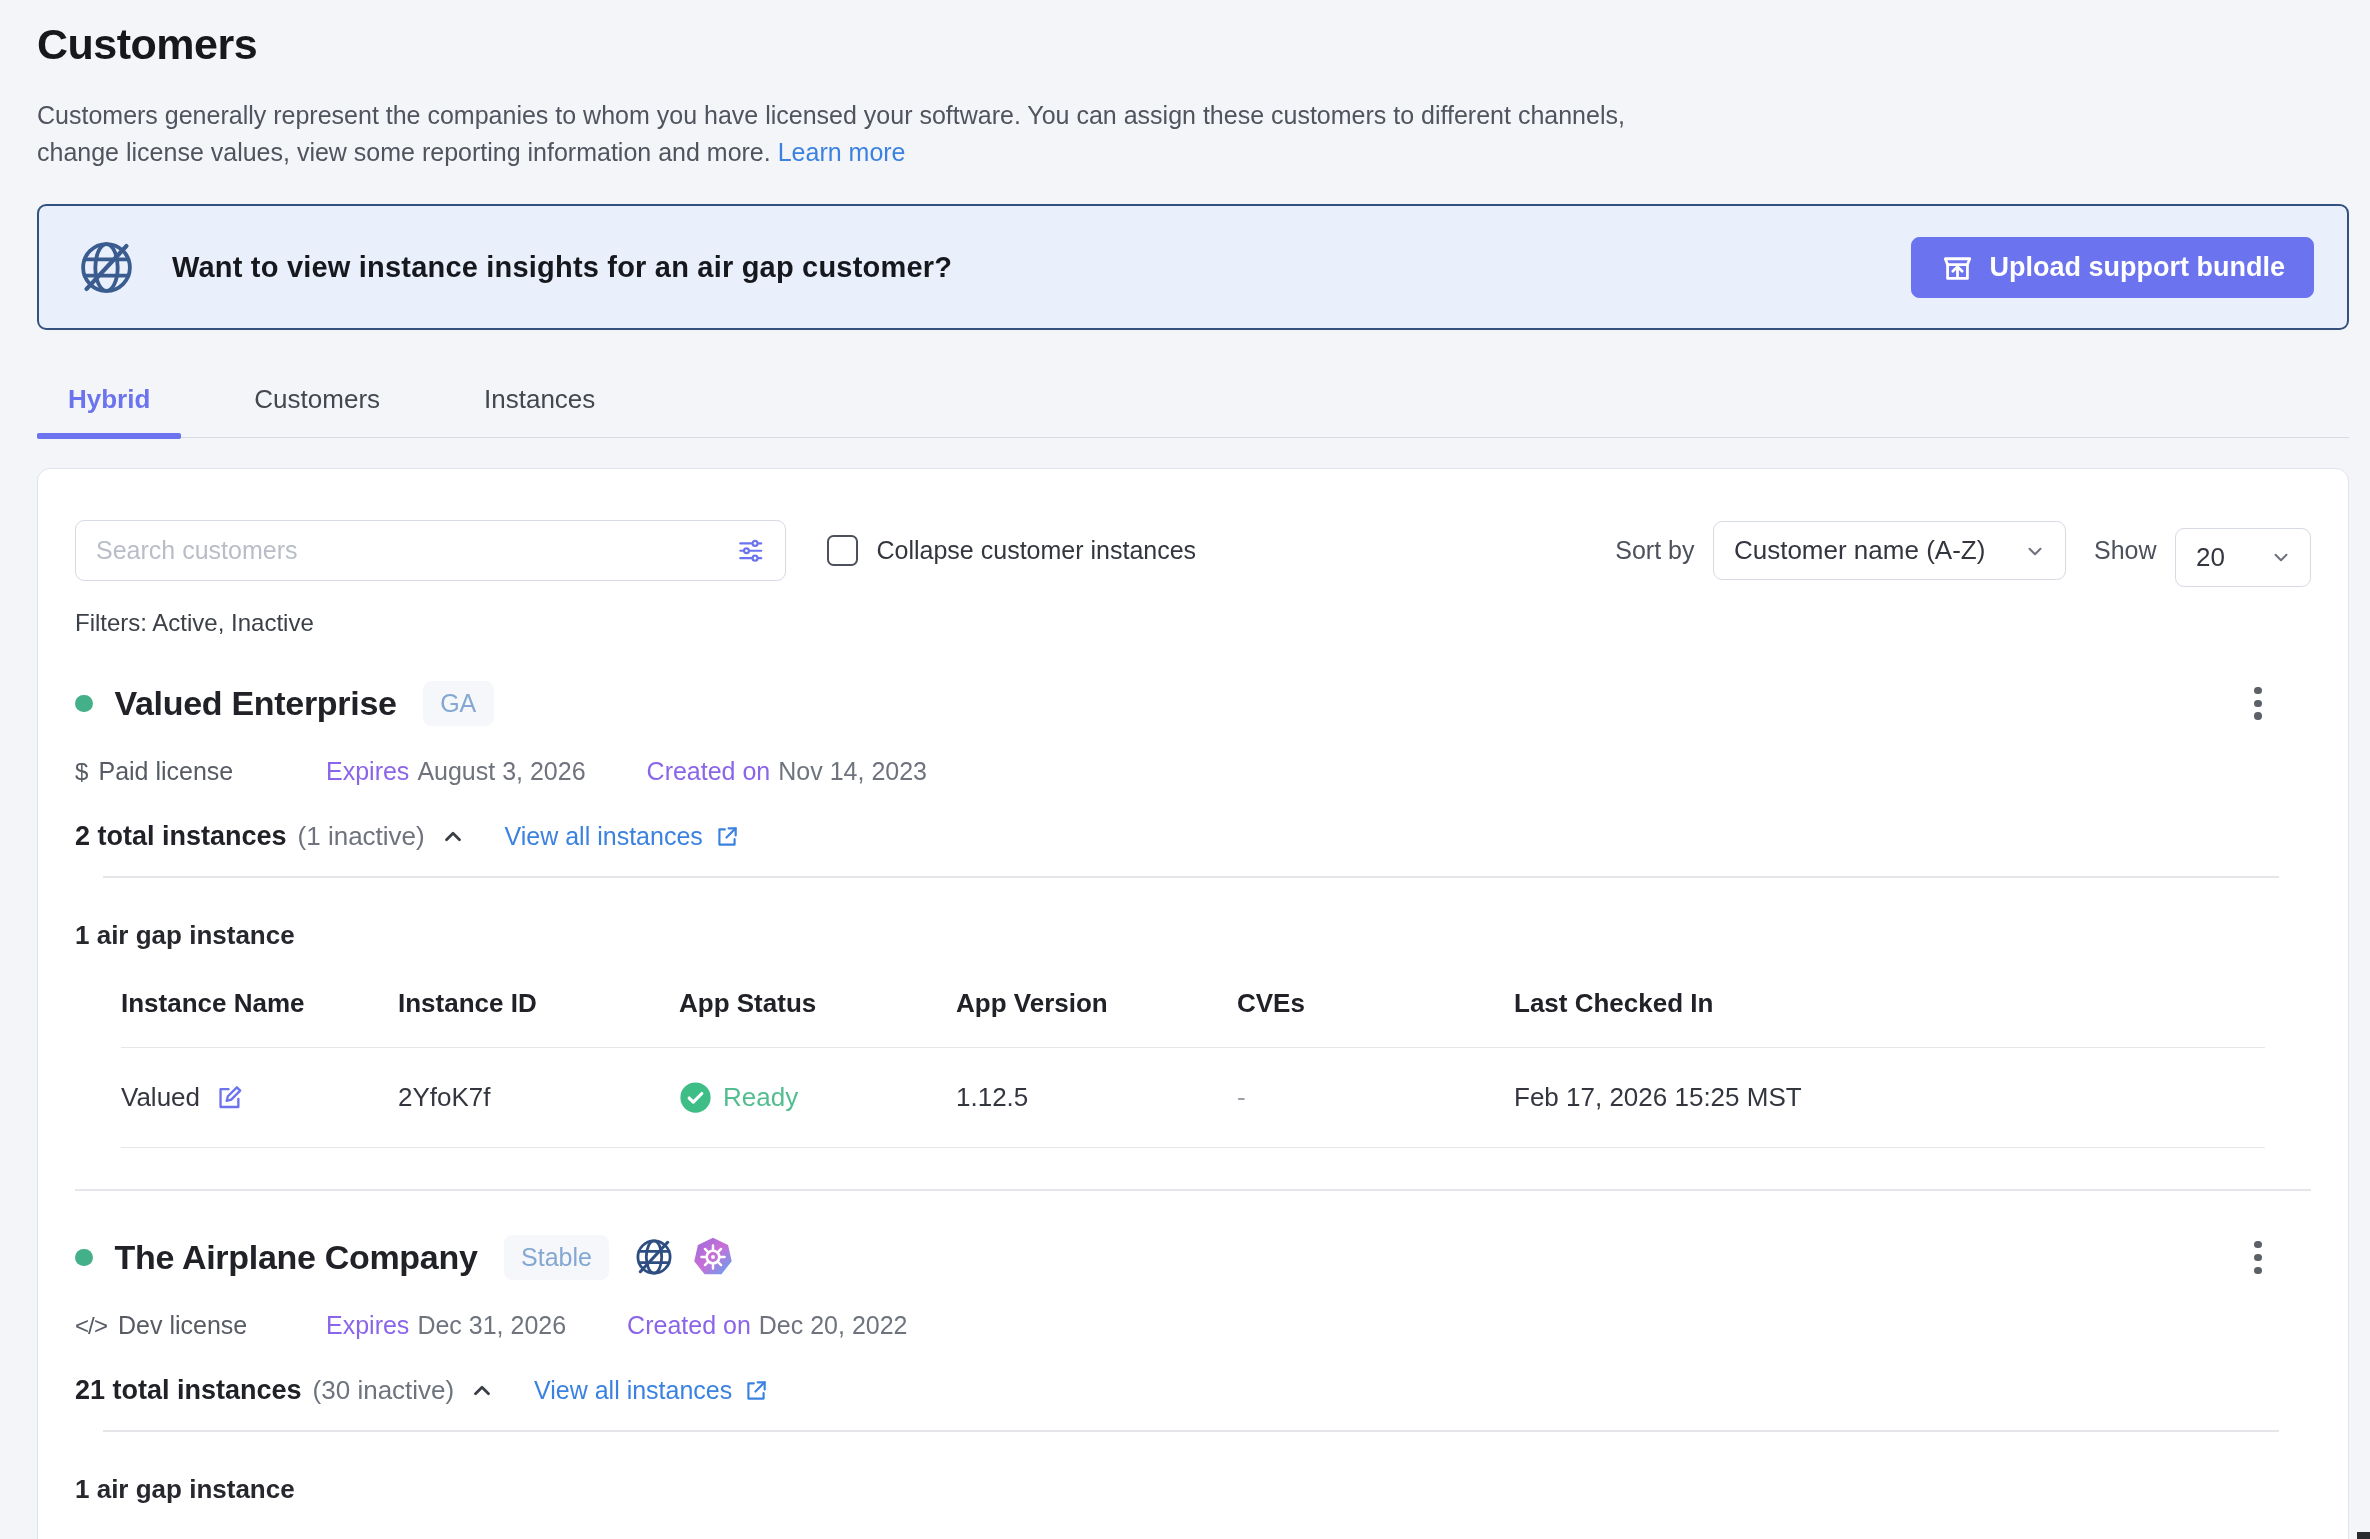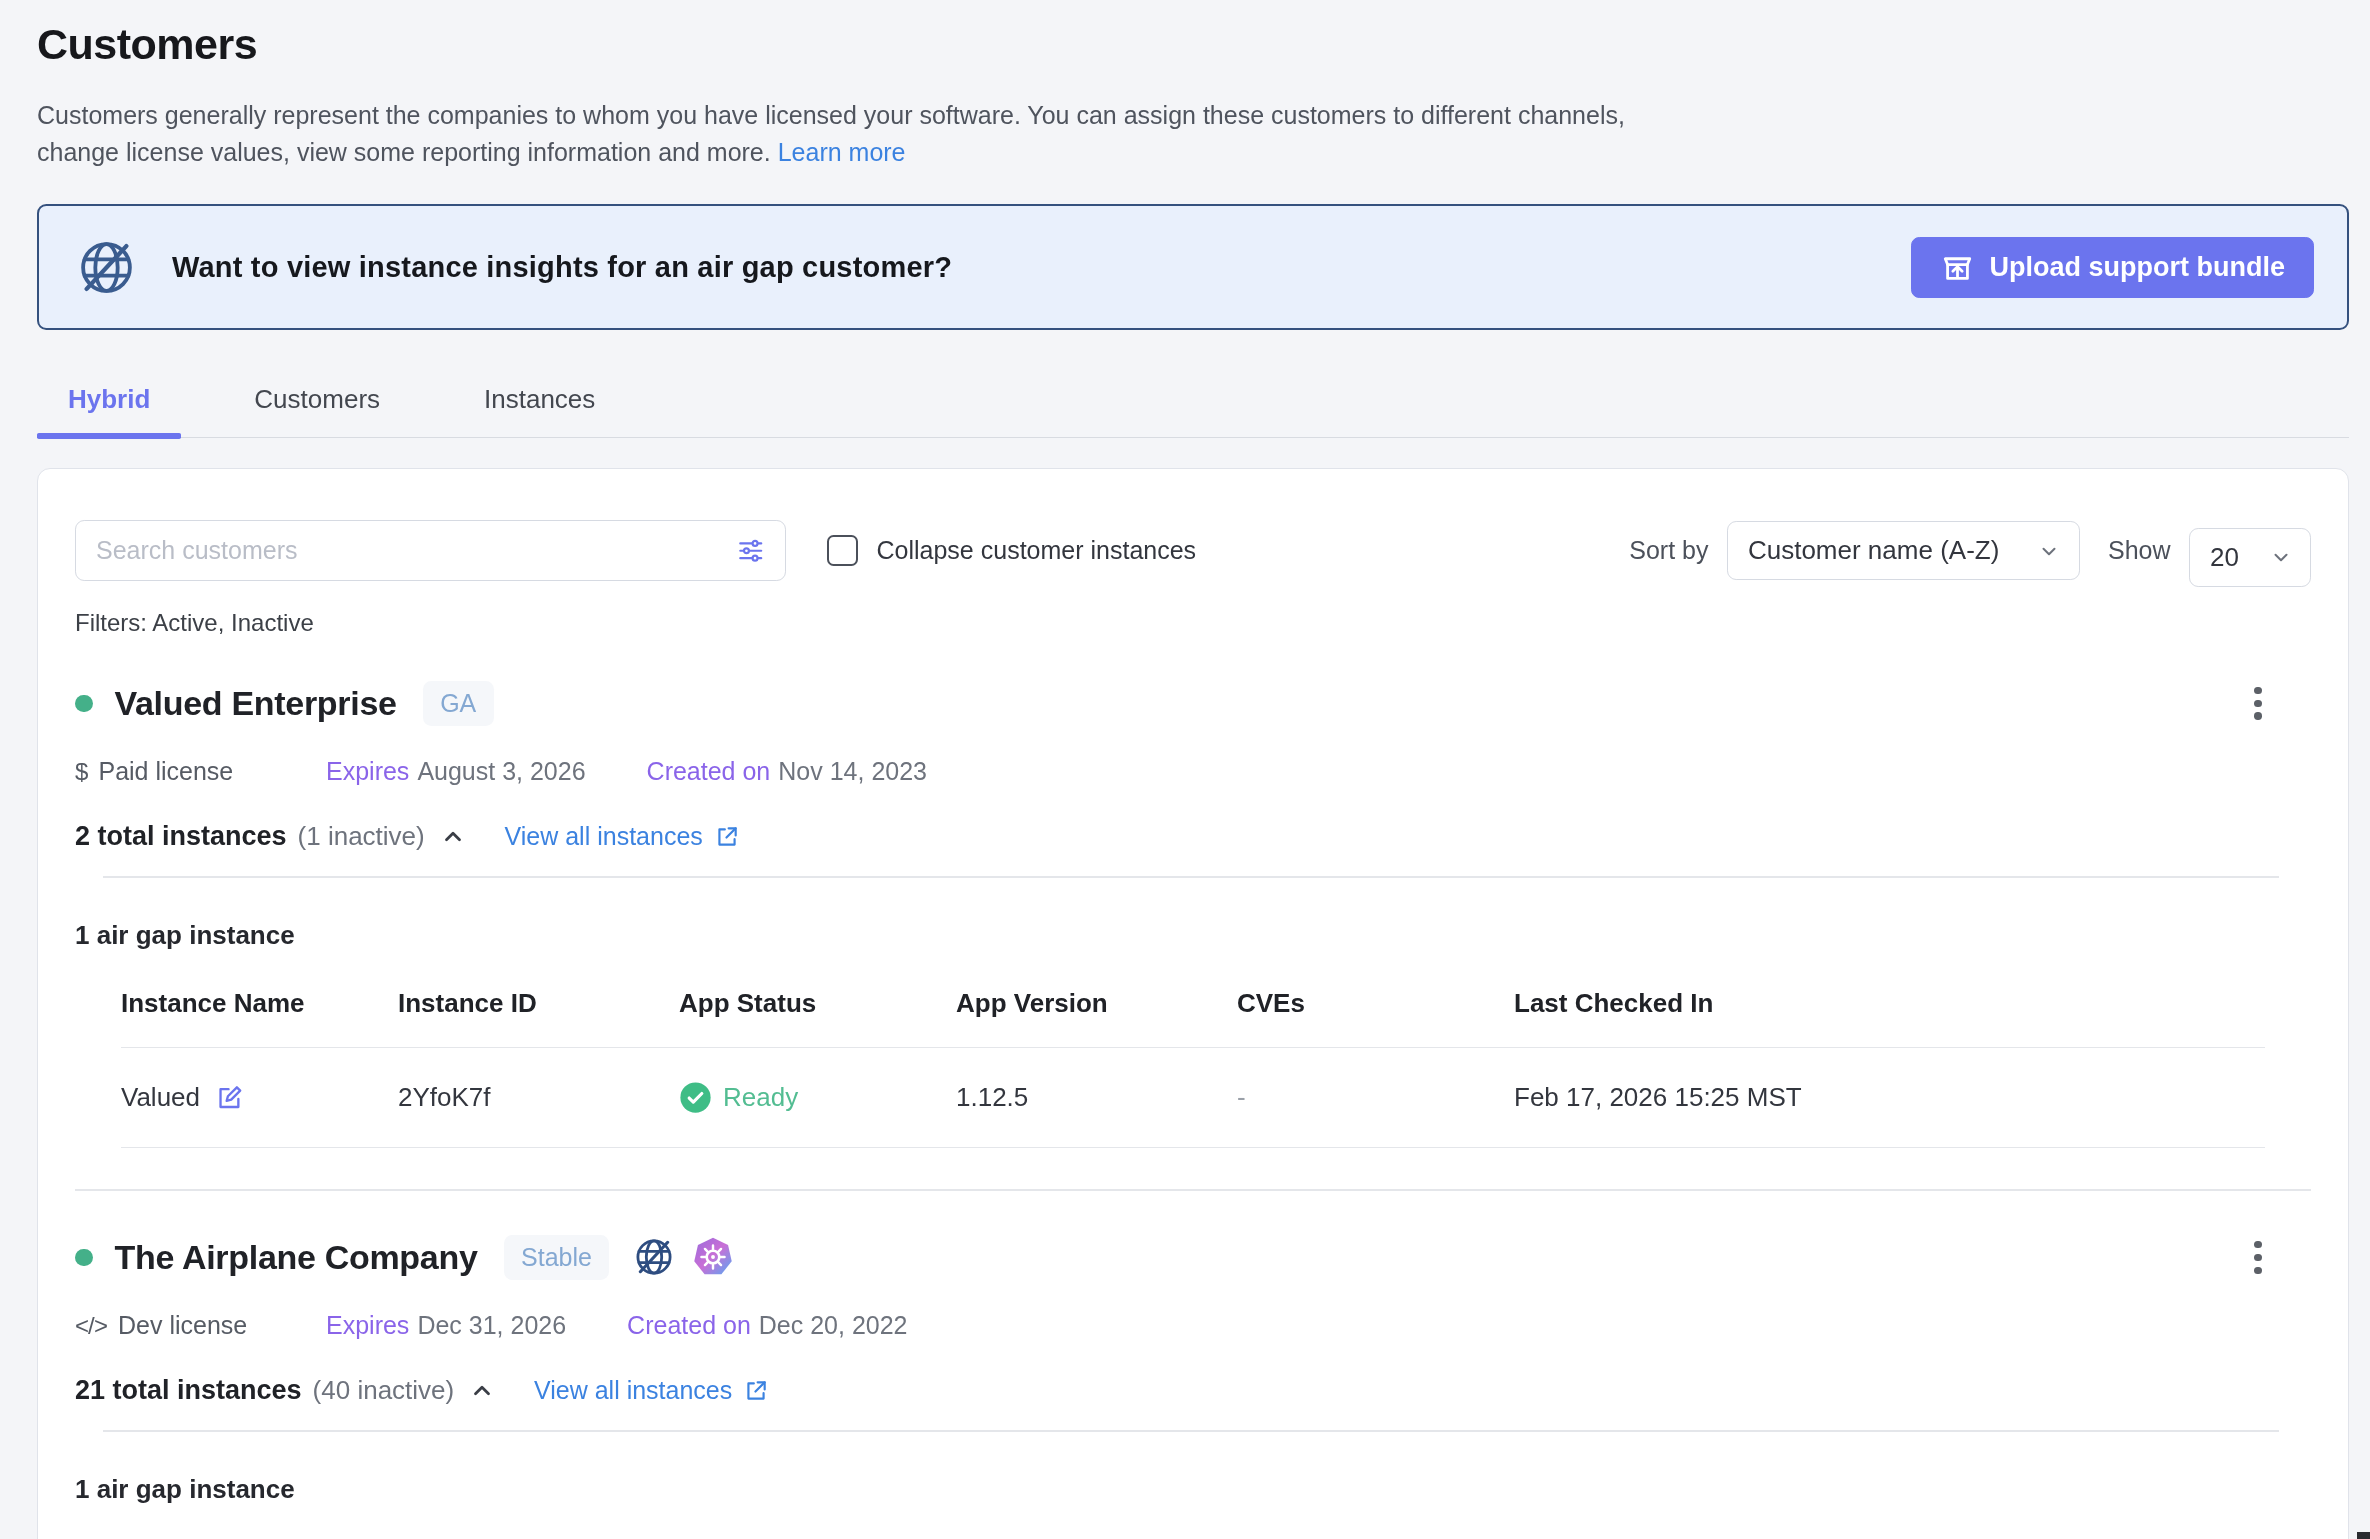--- a/index.html
+++ b/index.html
@@ -67,21 +67,21 @@
   .checkbox { width:31px; height:31px; border:2.8px solid #4b505a; border-radius:6.5px; background:#fff; }
   .checkbox-label { margin-left:18.5px; font-size:25px; color:#33363e; }
   .toolbar-spacer { flex:1; }
   .inline-label { font-size:25px; color:#4c515b; }
   .select {
     height:59px; border:1.8px solid #d6dae2; border-radius:9.2px; background:#fff;
     display:flex; align-items:center; justify-content:space-between;
     padding:0 18.5px 0 20px; font-size:26px; color:#33363e; cursor:pointer;
   }
   .select-sort { width:353px; margin-left:18.5px; }
-  .select-show { width:122px; margin-left:18.5px;margin-top:13px; }
+  .select-show { width:136px; margin-left:18.5px;margin-top:13px; }
   .show-label { margin-left:28px; }
   .filters-line { margin-top:22px; font-size:24px; color:#3c4047; }
 
   
   .customer { margin-top:44px; }
   .customer-head { display:flex; align-items:center; }
   .status-dot { width:17.5px; height:17.5px; border-radius:50%; background:#44b089; }
   .customer-name { margin-left:22px; font-size:34px; font-weight:700; color:#202227; letter-spacing:-0.3px; }
   .channel-badge {
     margin-left:26px; background:#f5f7fa; border-radius:8.3px; padding:8.3px 17.5px;
@@ -342,21 +342,21 @@
             <span class="meta-key">Expires</span>
             <span class="meta-val">Dec 31, 2026</span>
           </div>
           <div class="meta-pair">
             <span class="meta-key">Created on</span>
             <span class="meta-val">Dec 20, 2022</span>
           </div>
         </div>
         <div class="instances-row">
           <span class="instances-total">21 total instances</span>
-          <span class="instances-inactive">(40 inactive)</span>
+          <span class="instances-inactive">(30 inactive)</span>
           <span class="chev-up icon">
             <svg width="26" height="26" viewBox="0 0 24 24" fill="none" stroke="#3a3e46" stroke-width="2.6" stroke-linecap="round" stroke-linejoin="round">
                 <path d="M6 14.5l6-6 6 6"></path>
               </svg>
           </span>
           <div class="view-all">
             <span>View all instances</span>
             <span class="icon">
               <svg width="26" height="26" viewBox="0 0 24 24" fill="none" stroke="#3b82e0" stroke-width="2" stroke-linecap="round" stroke-linejoin="round">
                 <path d="M10 5H5v14h14v-5"></path>

